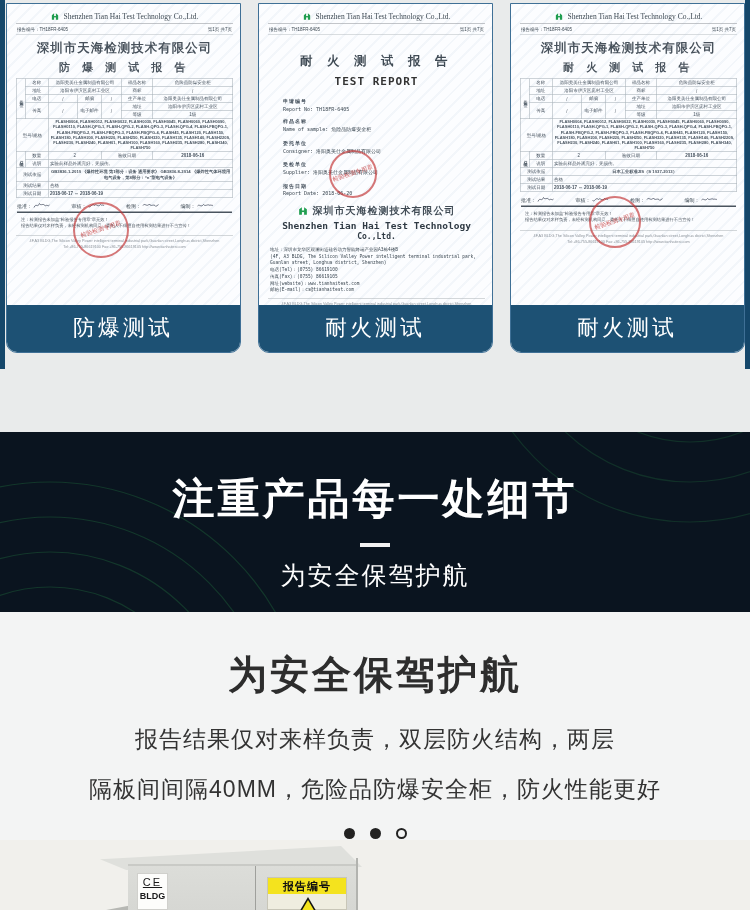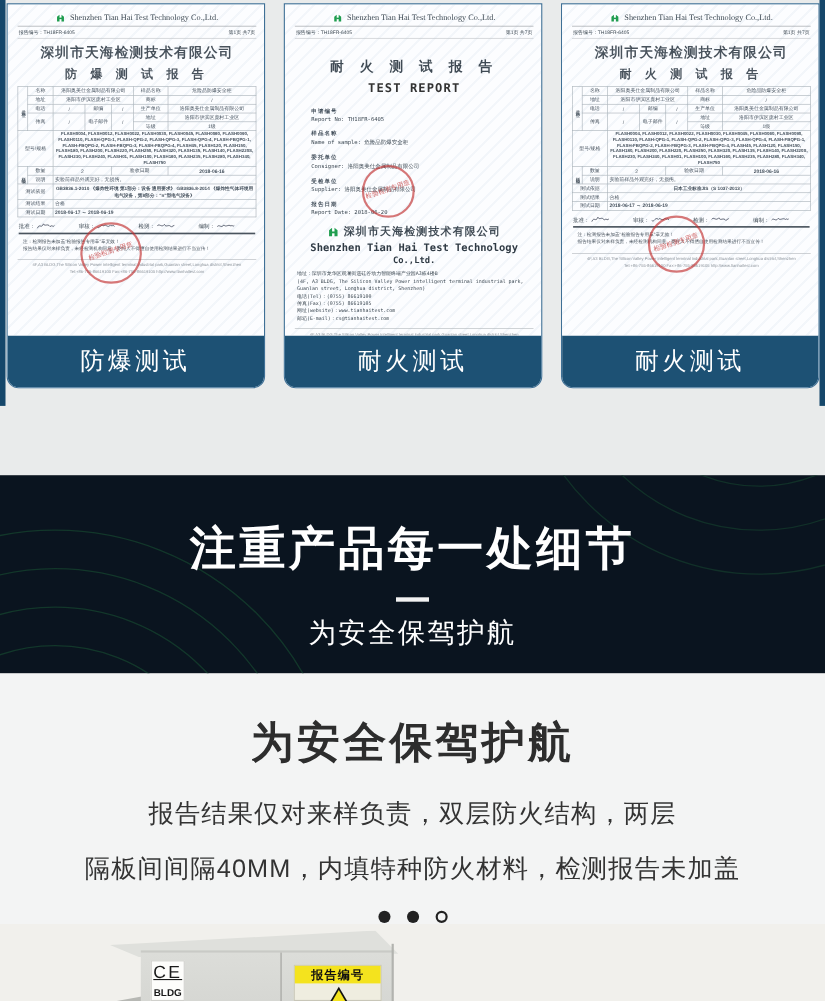--- a/index.html
+++ b/index.html
@@ -72,21 +72,21 @@
   .dot.hollow { background:transparent; border:2px solid #222; }
 
   
   .photo { position:relative; height:70px; background:#f1f0ec; overflow:hidden; }
   .cab-side { position:absolute; left:78px; top:44px; width:52px; height:60px; background:#b7b8b4; clip-path:polygon(0 52%, 100% 36%, 100% 100%, 0 100%); }
   .cab-top { position:absolute; left:100px; top:6px; width:262px; height:24px; background:#dfe0dc; clip-path:polygon(10% 100%, 100% 88%, 92% 0, 0 55%); }
   .cab-front { position:absolute; left:128px; top:24px; width:229px; height:46px; background:linear-gradient(180deg,#dcddd9,#d6d7d3); border-top:2px solid #c9cac6; }
   .cab-gap { position:absolute; left:255px; top:26px; width:1px; height:44px; background:#9fa09c; }
   .cab-redge { position:absolute; left:356px; top:18px; width:2px; height:52px; background:#b2b3af; }
   .ce-label { position:absolute; left:137px; top:33px; width:31px; height:37px; background:#fdfdfb; border:1px solid #d0d0cc; text-align:center; color:#1a1a1a; }
-  .ce-label .ce { font-size:16px; letter-spacing:2px; margin-top:2px;text-decoration:underline; }
+  .ce-label .ce { font-size:11px; letter-spacing:2px; margin-top:2px;text-decoration:underline; }
   .ce-label .osha { font-size:9px; font-weight:bold; margin-top:3px; }
   .poison-label { position:absolute; left:267px; top:37px; width:80px; height:33px; background:#efede0; border:1px solid #c8c6b8; }
   .poison-head { height:16px; background:#f4e31e; display:flex; align-items:center; justify-content:center; font-size:11px; font-weight:bold; color:#111; letter-spacing:1px; }
   .warn-tri { position:absolute; left:30px; top:19px; width:0; height:0; border-left:10px solid transparent; border-right:10px solid transparent; border-bottom:17px solid #111; }
   .warn-tri:after { content:""; position:absolute; left:-7px; top:3px; width:0; height:0; border-left:7px solid transparent; border-right:7px solid transparent; border-bottom:12px solid #f4e31e; }
 </style>
 </head>
 <body>
 
 <div class="page">
@@ -464,21 +464,21 @@
       </g>
     </svg>
     <div class="banner-title">注重产品每一处细节</div>
     <div class="banner-divider"></div>
     <div class="banner-subtitle">为安全保驾护航</div>
   </section>
 
   <section class="feature">
     <div class="feature-title">为安全保驾护航</div>
     <div class="feature-line">报告结果仅对来样负责，双层防火结构，两层</div>
-    <div class="feature-line second">隔板间间隔40MM，内填特种防火材料，检测报告未加盖</div>
+    <div class="feature-line second">隔板间间隔40MM，危险品防爆安全柜，防火性能更好</div>
     <div class="dots">
         <span class="dot filled"></span>
         <span class="dot filled"></span>
         <span class="dot hollow"></span>
       </div>
   </section>
 
   <section class="photo">
     <div class="cab-side"></div>
     <div class="cab-top"></div>

